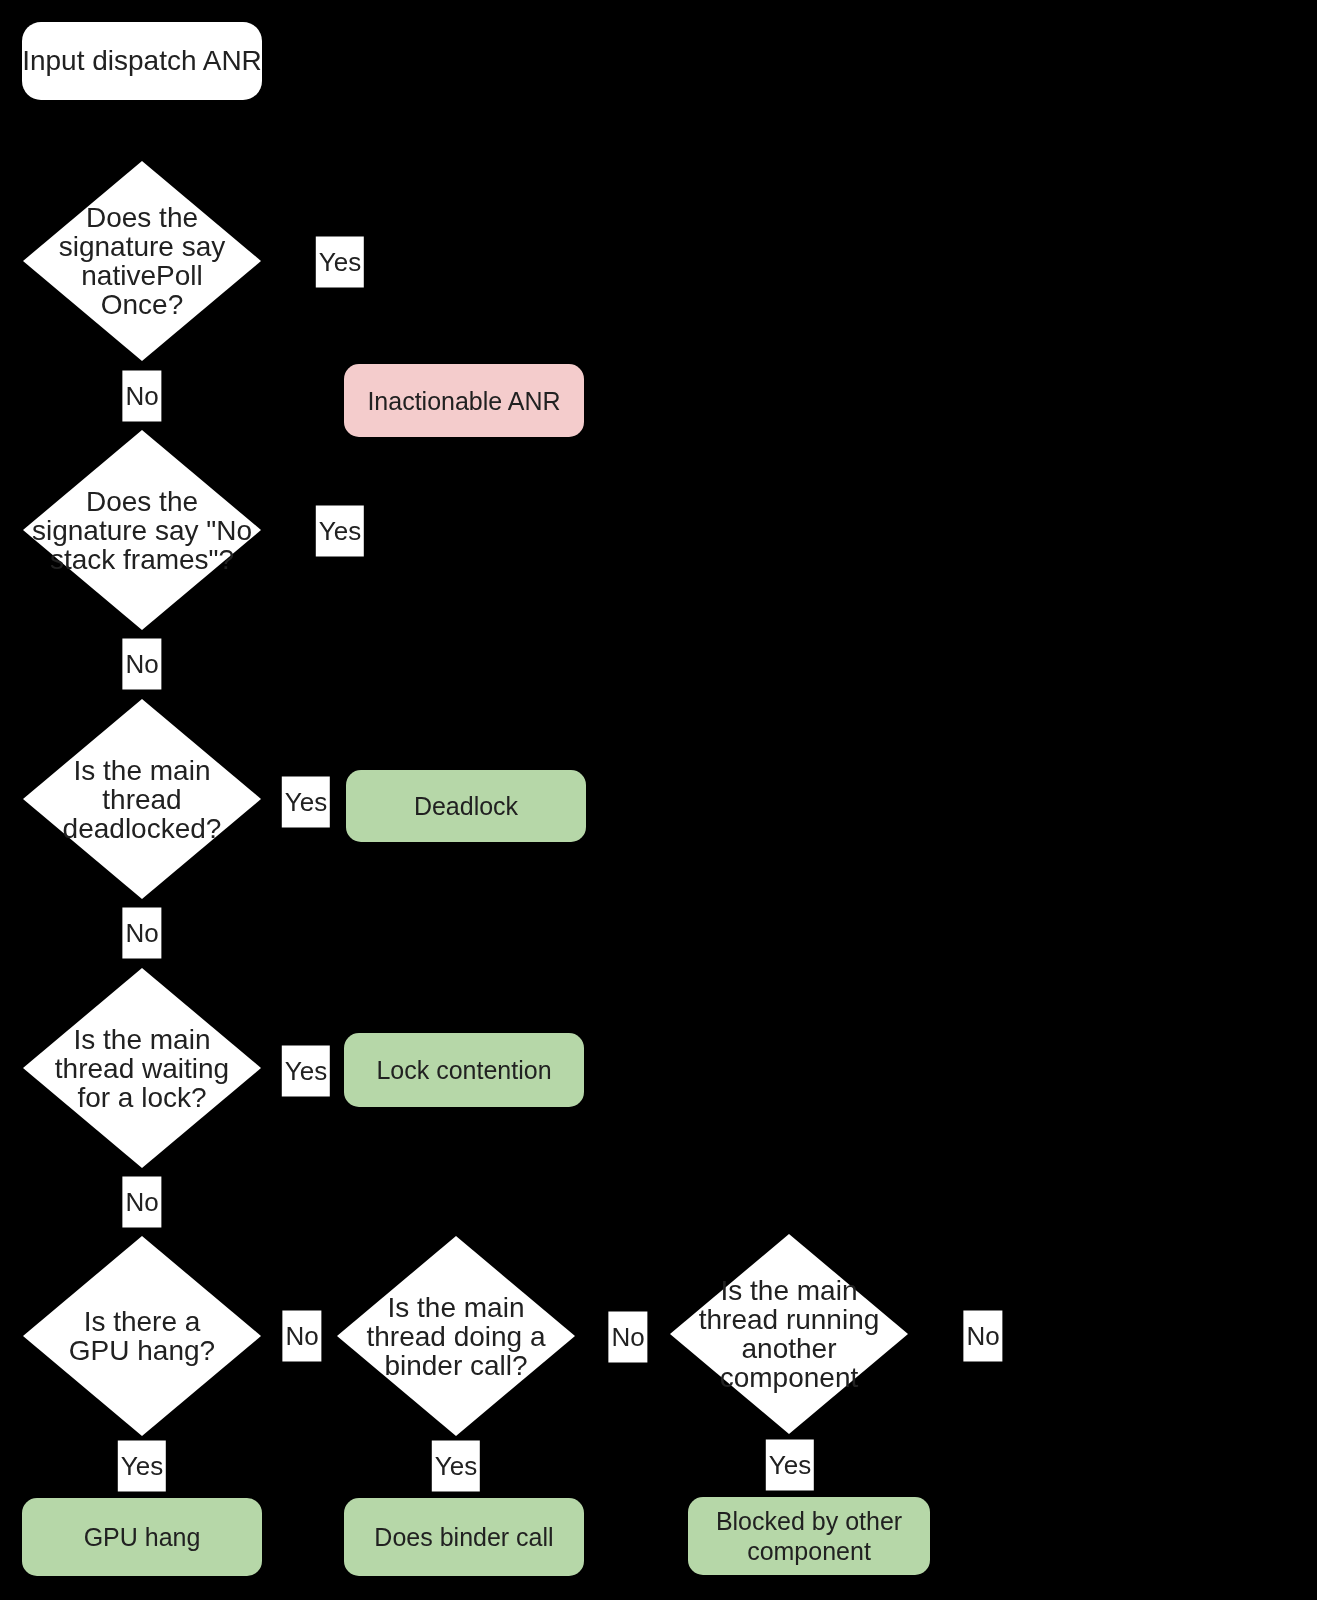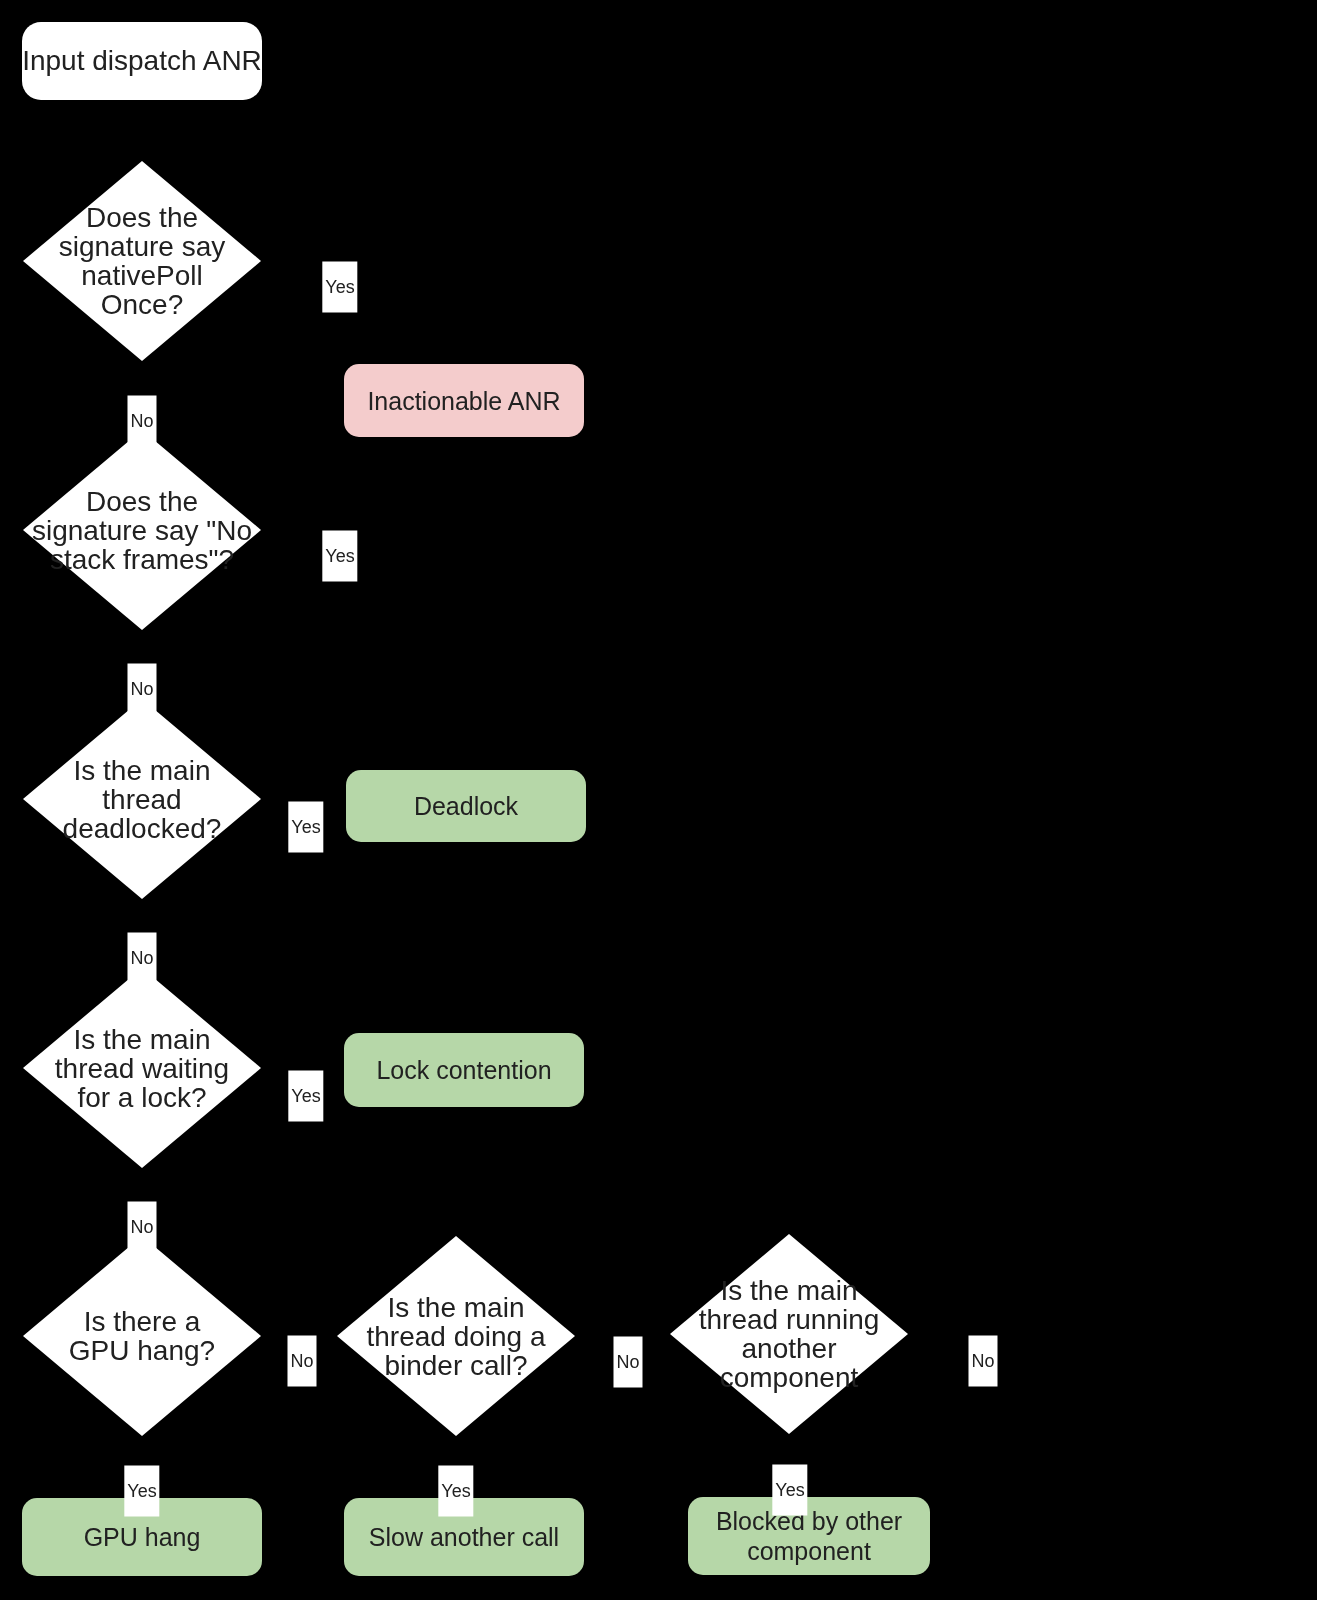--- a/index.html
+++ b/index.html
@@ -44,24 +44,23 @@
     position:absolute;inset:0;
     display:flex;align-items:center;justify-content:center;
     text-align:center;
     font-size:28px;line-height:29px;
     white-space:pre-line;
   }
   .chip{
     position:absolute;
     transform:translate(-50%,-50%);
     background:var(--edge_label_bg);
-    font-size:18px;line-height:27px;
+    font-size:26px;line-height:27px;
     padding:12px 3px;
     white-space:nowrap;
-    margin-top:25px;
   }
 </style>
 </head>
 <body>
 
 <div class="canvas">
 
   <div class="node startbox" style="left:22px;top:22px;width:240px;height:78px">
     <span>Input dispatch ANR</span>
   </div>
@@ -126,21 +125,21 @@
 
   <div class="node box good" style="left:344px;top:1033px;width:240px;height:74px">
     <span>Lock contention</span>
   </div>
 
   <div class="node box good" style="left:22px;top:1498px;width:240px;height:78px">
     <span>GPU hang</span>
   </div>
 
   <div class="node box good" style="left:344px;top:1498px;width:240px;height:78px">
-    <span>Slow another call</span>
+    <span>Does binder call</span>
   </div>
 
   <div class="node box good" style="left:688px;top:1497px;width:242px;height:78px">
     <span>Blocked by other
 component</span>
   </div>
 
 
   <div class="chip" style="left:340px;top:262px">Yes</div>
   <div class="chip" style="left:142px;top:396px">No</div>

